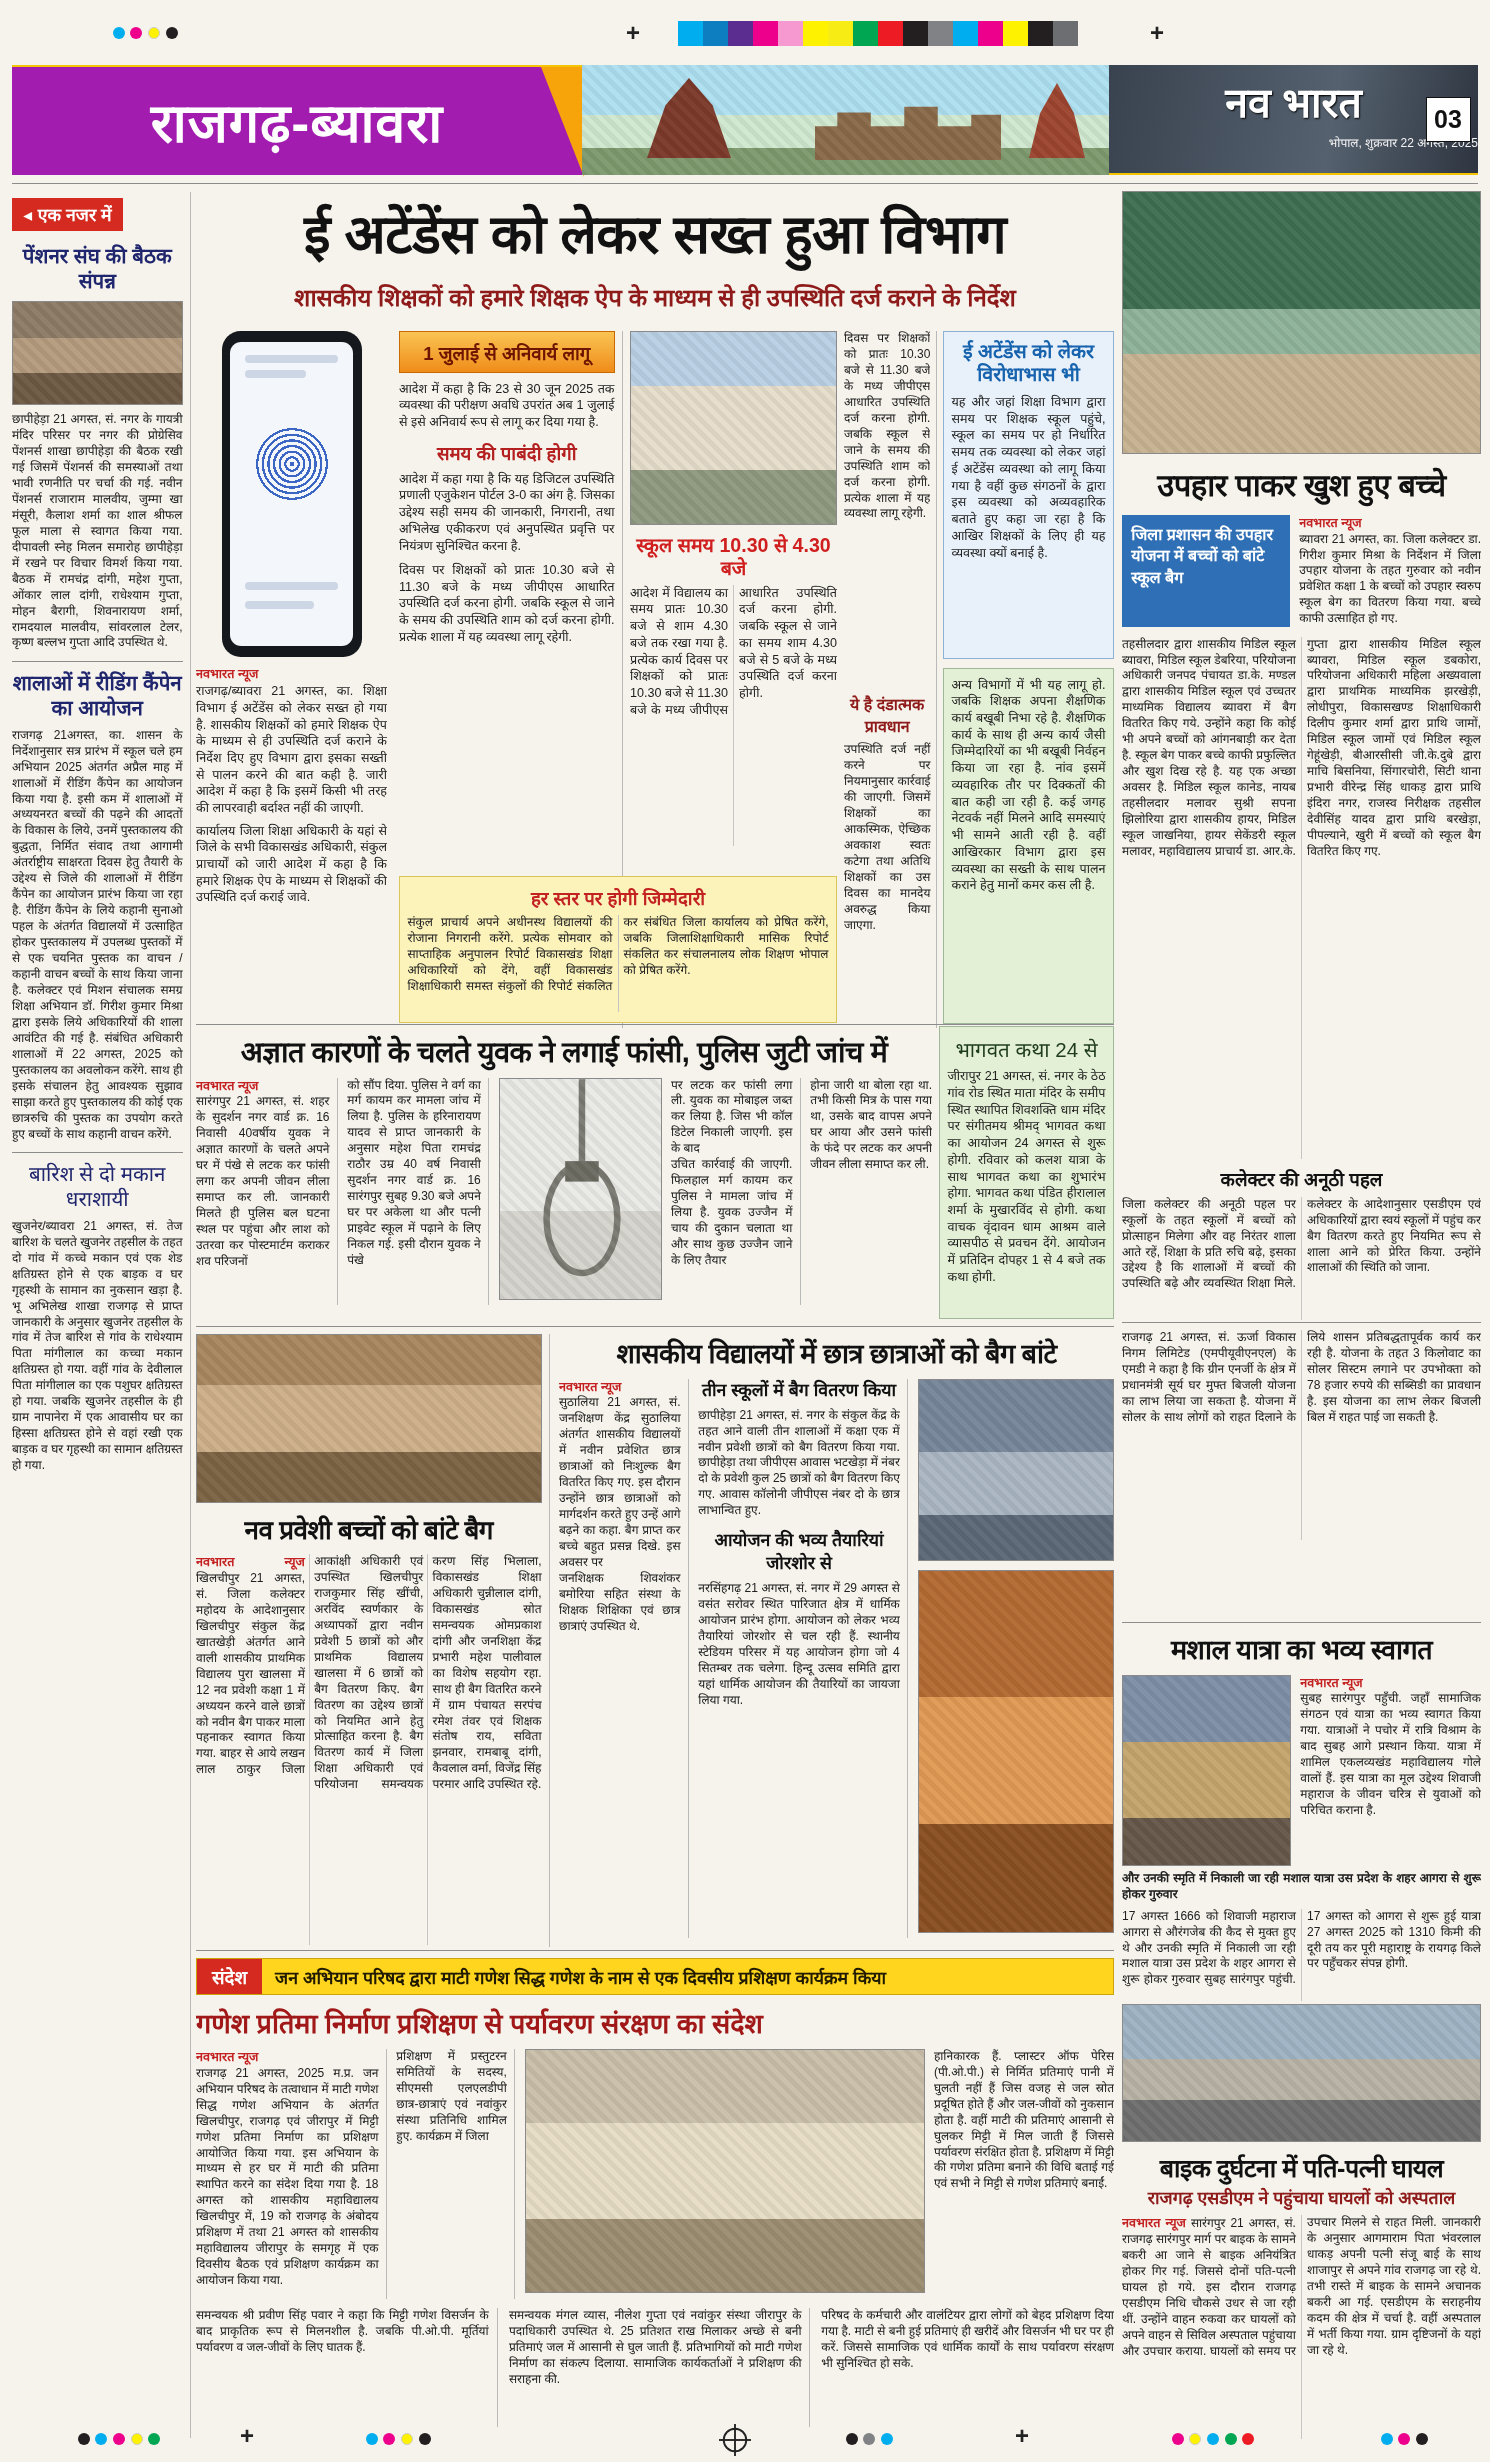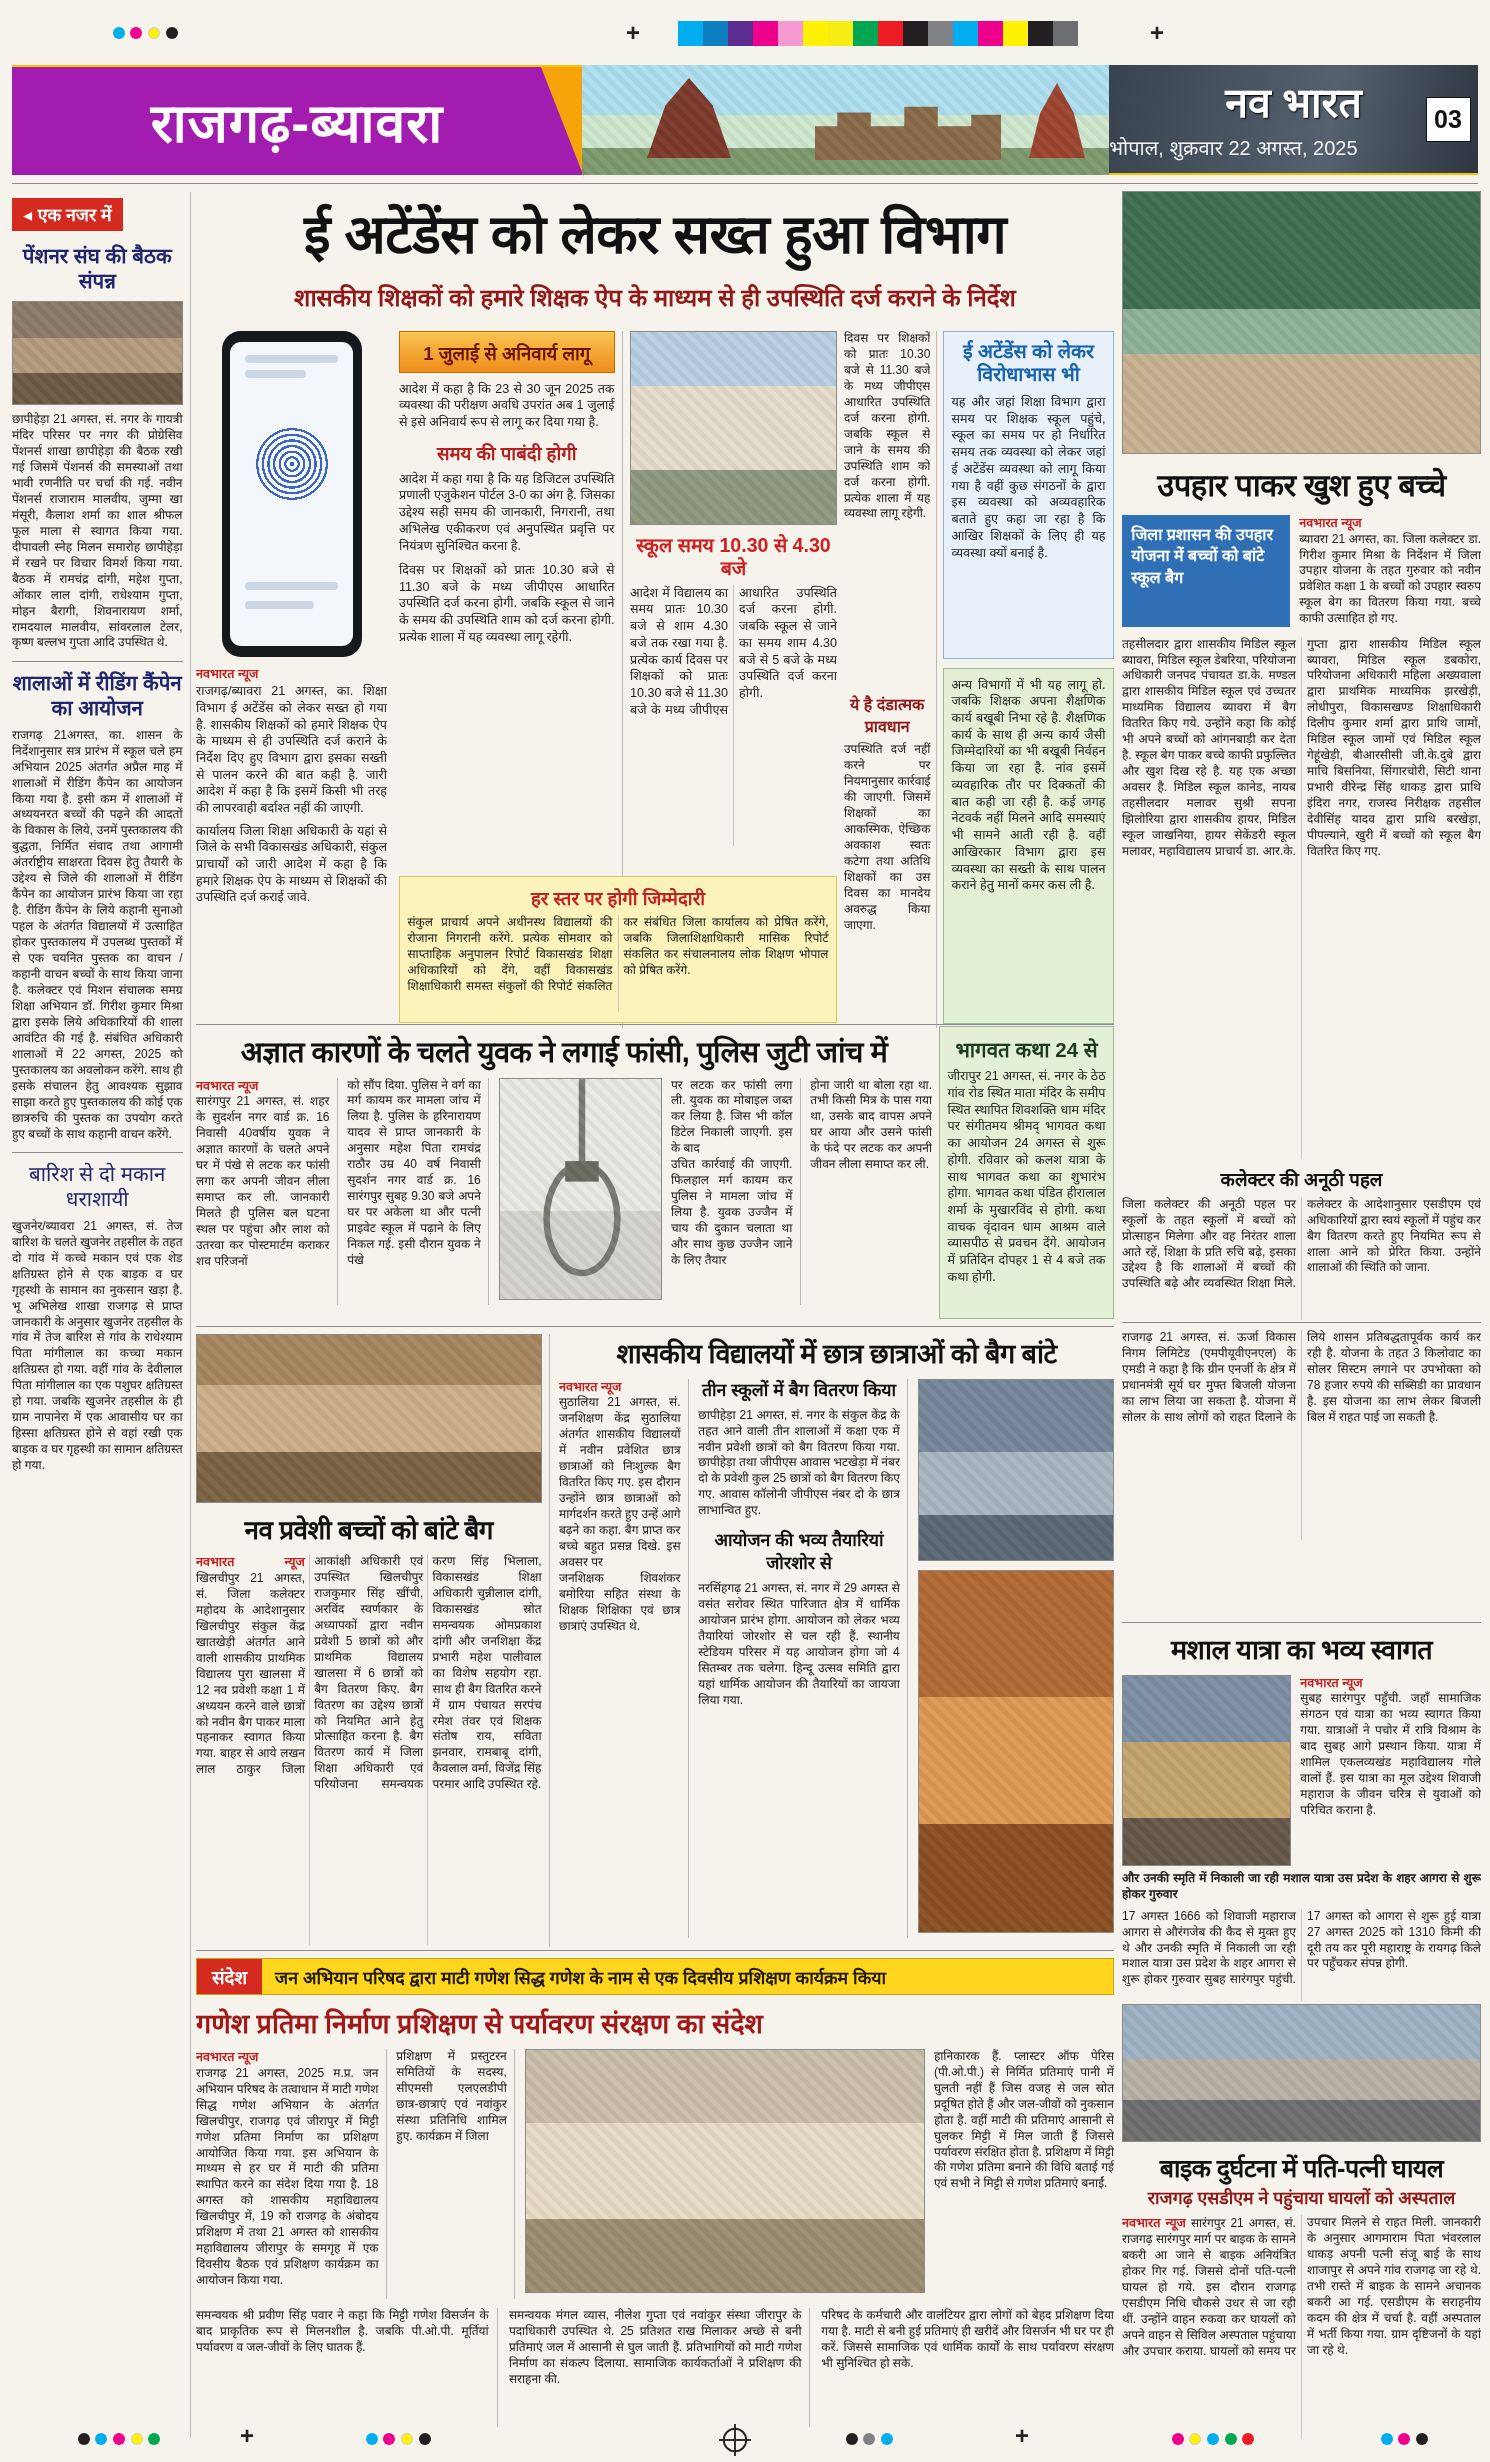--- a/index.html
+++ b/index.html
@@ -65,21 +65,21 @@
       <span style="color:#fff;font-size:54px;font-weight:800;letter-spacing:0.9px">राजगढ़-ब्यावरा</span>
       <span class="abs" style="right:-1.9px;top:0;width:0;height:0;border-top:110px solid #f7a40a;border-left:43px solid transparent"></span>
     </div>
     <div class="abs photo" style="left:570px;top:0;width:527px;height:110px;background:linear-gradient(#aee0f0 0 45%,#cfe7cf 45% 75%,#7e9a6e 75%);border:none">
       <span class="abs" style="left:65px;bottom:17px;width:84px;height:80px;background:#7c3a2a;clip-path:polygon(50% 0,78% 34%,100% 100%,0 100%,22% 34%)"></span>
       <span class="abs" style="left:233px;bottom:15px;width:186px;height:58px;background:#8a6a4a;clip-path:polygon(0 100%,0 42%,12% 42%,12% 18%,30% 18%,30% 42%,48% 42%,48% 8%,66% 8%,66% 42%,84% 42%,84% 22%,100% 22%,100% 100%)"></span>
       <span class="abs" style="left:447px;bottom:17px;width:56px;height:75px;background:#9c4530;clip-path:polygon(50% 0,80% 40%,100% 100%,0 100%,20% 40%)"></span>
     </div>
     <div class="abs" style="left:1097px;top:0;width:369px;height:110px;background:linear-gradient(100deg,#39424f,#55616f 60%,#2e3540);border-bottom:2.8px solid #f5c400">
       <div style="color:#fff;font-size:41px;font-weight:800;text-align:center;margin-top:7.5px;text-shadow:0.9px 0.9px 1.9px #000">नव भारत</div>
-      <div style="color:#f3f3f3;font-size:20px;text-align:left;margin-top:5.6px">भोपाल, शुक्रवार 22 अगस्त, 2025</div>
+      <div style="color:#f3f3f3;font-size:12px;text-align:right;margin-top:5.6px">भोपाल, शुक्रवार 22 अगस्त, 2025</div>
       <div class="abs" style="right:7.5px;top:32px;width:45px;height:45px;background:#fff;border:1.9px solid #111;display:flex;align-items:center;justify-content:center">
         <span style="font-size:25px;font-weight:800;color:#111">03</span>
       </div>
     </div>
   </div>
   <div class="abs rule" style="left:12px;top:183px;width:1466px"></div>
 
   <div class="abs vline" style="left:12px;top:192px;width:179px;height:2246px;padding-right:7.5px;overflow:hidden">
     <div style="display:inline-block;background:#d42a20;color:#fff;font-size:17.7px;font-weight:bold;padding:4.7px 11.2px;margin:5.6px 0 9.3px 0">
       <span style="margin-right:5.6px">◂</span><span>एक नजर में</span>
@@ -171,21 +171,21 @@
         </svg>
       </div>
       <div class="txt small vline" style="width:130px;padding-right:7.5px;overflow:hidden">
         <span>पर लटक कर फांसी लगा ली. युवक का मोबाइल जब्त कर लिया है. जिस भी कॉल डिटेल निकाली जाएगी. इस के बाद</span><br><span>उचित कार्रवाई की जाएगी. फिलहाल मर्ग कायम कर पुलिस ने मामला जांच में लिया है. युवक उज्जैन में चाय की दुकान चलाता था और साथ कुछ उज्जैन जाने के लिए तैयार</span>
       </div>
       <div class="txt small" style="flex:1;overflow:hidden">होना जारी था बोला रहा था. तभी किसी मित्र के पास गया था, उसके बाद वापस अपने घर आया और उसने फांसी के फंदे पर लटक कर अपनी जीवन लीला समाप्त कर ली.</div>
     </div>
   </div>
 
   <div class="abs panel" style="left:939px;top:1026px;width:175px;height:293px;overflow:hidden">
-    <div style="font-size:20.5px;font-weight:700;color:#1d3b1d;text-align:center;margin-bottom:5.6px">भागवत कथा 24 से</div>
+    <div style="font-size:20.5px;font-weight:400;color:#1d3b1d;text-align:center;margin-bottom:5.6px">भागवत कथा 24 से</div>
     <div class="txt">जीरापुर 21 अगस्त, सं. नगर के ठेठ गांव रोड स्थित माता मंदिर के समीप स्थित स्थापित शिवशक्ति धाम मंदिर पर संगीतमय श्रीमद् भागवत कथा का आयोजन 24 अगस्त से शुरू होगी. रविवार को कलश यात्रा के साथ भागवत कथा का शुभारंभ होगा. भागवत कथा पंडित हीरालाल शर्मा के मुखारविंद से होगी. कथा वाचक वृंदावन धाम आश्रम वाले व्यासपीठ से प्रवचन देंगे. आयोजन में प्रतिदिन दोपहर 1 से 4 बजे तक कथा होगी.</div>
   </div>
   <div class="abs rule" style="left:196px;top:1326px;width:918px"></div>
 
   <div class="abs vline" style="left:196px;top:1334px;width:354px;height:613px;padding-right:7.5px;overflow:hidden">
     <div class="photo ph-warm" style="width:100%;height:169px"></div>
     <div class="h-big" style="font-size:26px;margin:7.5px 0">नव प्रवेशी बच्चों को बांटे बैग</div>
     <div class="txt small cols3" style="height:391px">
       <span class="byline">नवभारत न्यूज</span>
       <span>खिलचीपुर 21 अगस्त, सं. जिला कलेक्टर महोदय के आदेशानुसार खिलचीपुर संकुल केंद्र खातखेड़ी अंतर्गत आने वाली शासकीय प्राथमिक विद्यालय पुरा खालसा में 12 नव प्रवेशी कक्षा 1 में अध्ययन करने वाले छात्रों को नवीन बैग पाकर माला पहनाकर स्वागत किया गया. बाहर से आये लखन लाल ठाकुर जिला आकांक्षी अधिकारी एवं उपस्थित खिलचीपुर राजकुमार सिंह खींची, अरविंद स्वर्णकार के अध्यापकों द्वारा नवीन प्रवेशी 5 छात्रों को और प्राथमिक विद्यालय खालसा में 6 छात्रों को बैग वितरण किए. बैग वितरण का उद्देश्य छात्रों को नियमित आने हेतु प्रोत्साहित करना है. बैग वितरण कार्य में जिला शिक्षा अधिकारी एवं परियोजना समन्वयक करण सिंह भिलाला, विकासखंड शिक्षा अधिकारी चुन्नीलाल दांगी, विकासखंड स्रोत समन्वयक ओमप्रकाश दांगी और जनशिक्षा केंद्र प्रभारी महेश पालीवाल का विशेष सहयोग रहा. साथ ही बैग वितरित करने में ग्राम पंचायत सरपंच रमेश तंवर एवं शिक्षक संतोष राय, सविता झनवार, रामबाबू दांगी, कैवलाल वर्मा, विजेंद्र सिंह परमार आदि उपस्थित रहे.</span>

